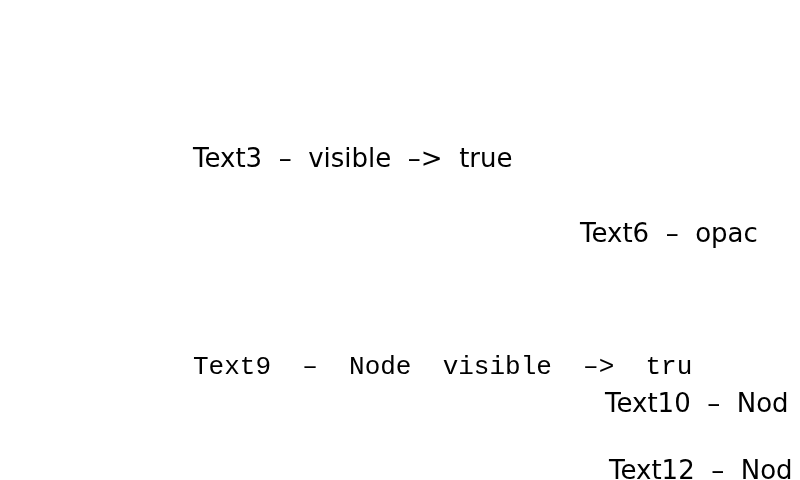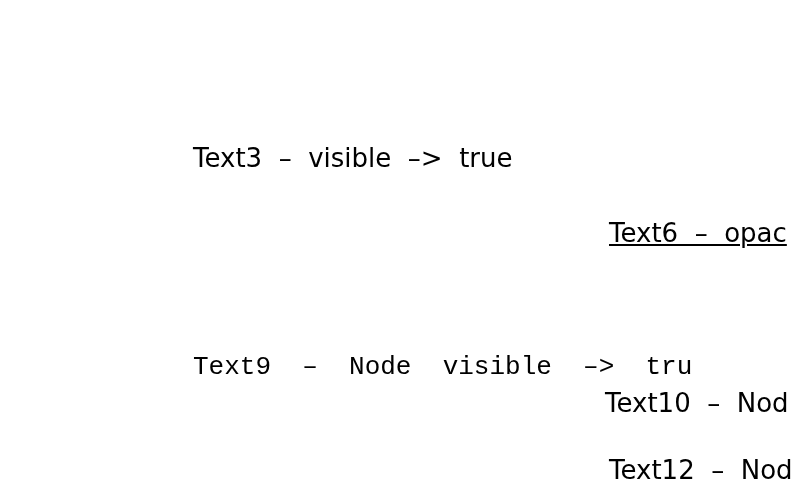--- a/index.html
+++ b/index.html
@@ -29,21 +29,21 @@
     line-height: 26px;
     font-weight: 400;
     letter-spacing: 0px;
     background: #ffffff;
   }
   
   .layer-base   { z-index: 1; }
   .layer-over   { z-index: 2; margin-top: 36px; }
 
   .row-1 { left: 193px; top: 145px; }
-  .row-2 { left: 609px; top: 220px; text-decoration: underline; }
+  .row-2 { left: 580px; top: 220px; }
   .row-3 { left: 193px; top: 354px; font-family: Liberation Mono, monospace; }
   .row-3b { left: 605px; top: 354px; }
   .row-4 { left: 193px; top: 421px; }
   .row-4b { left: 609px; top: 421px; }
 </style>
 </head>
 <body>
 
 <div id="canvas">
 

